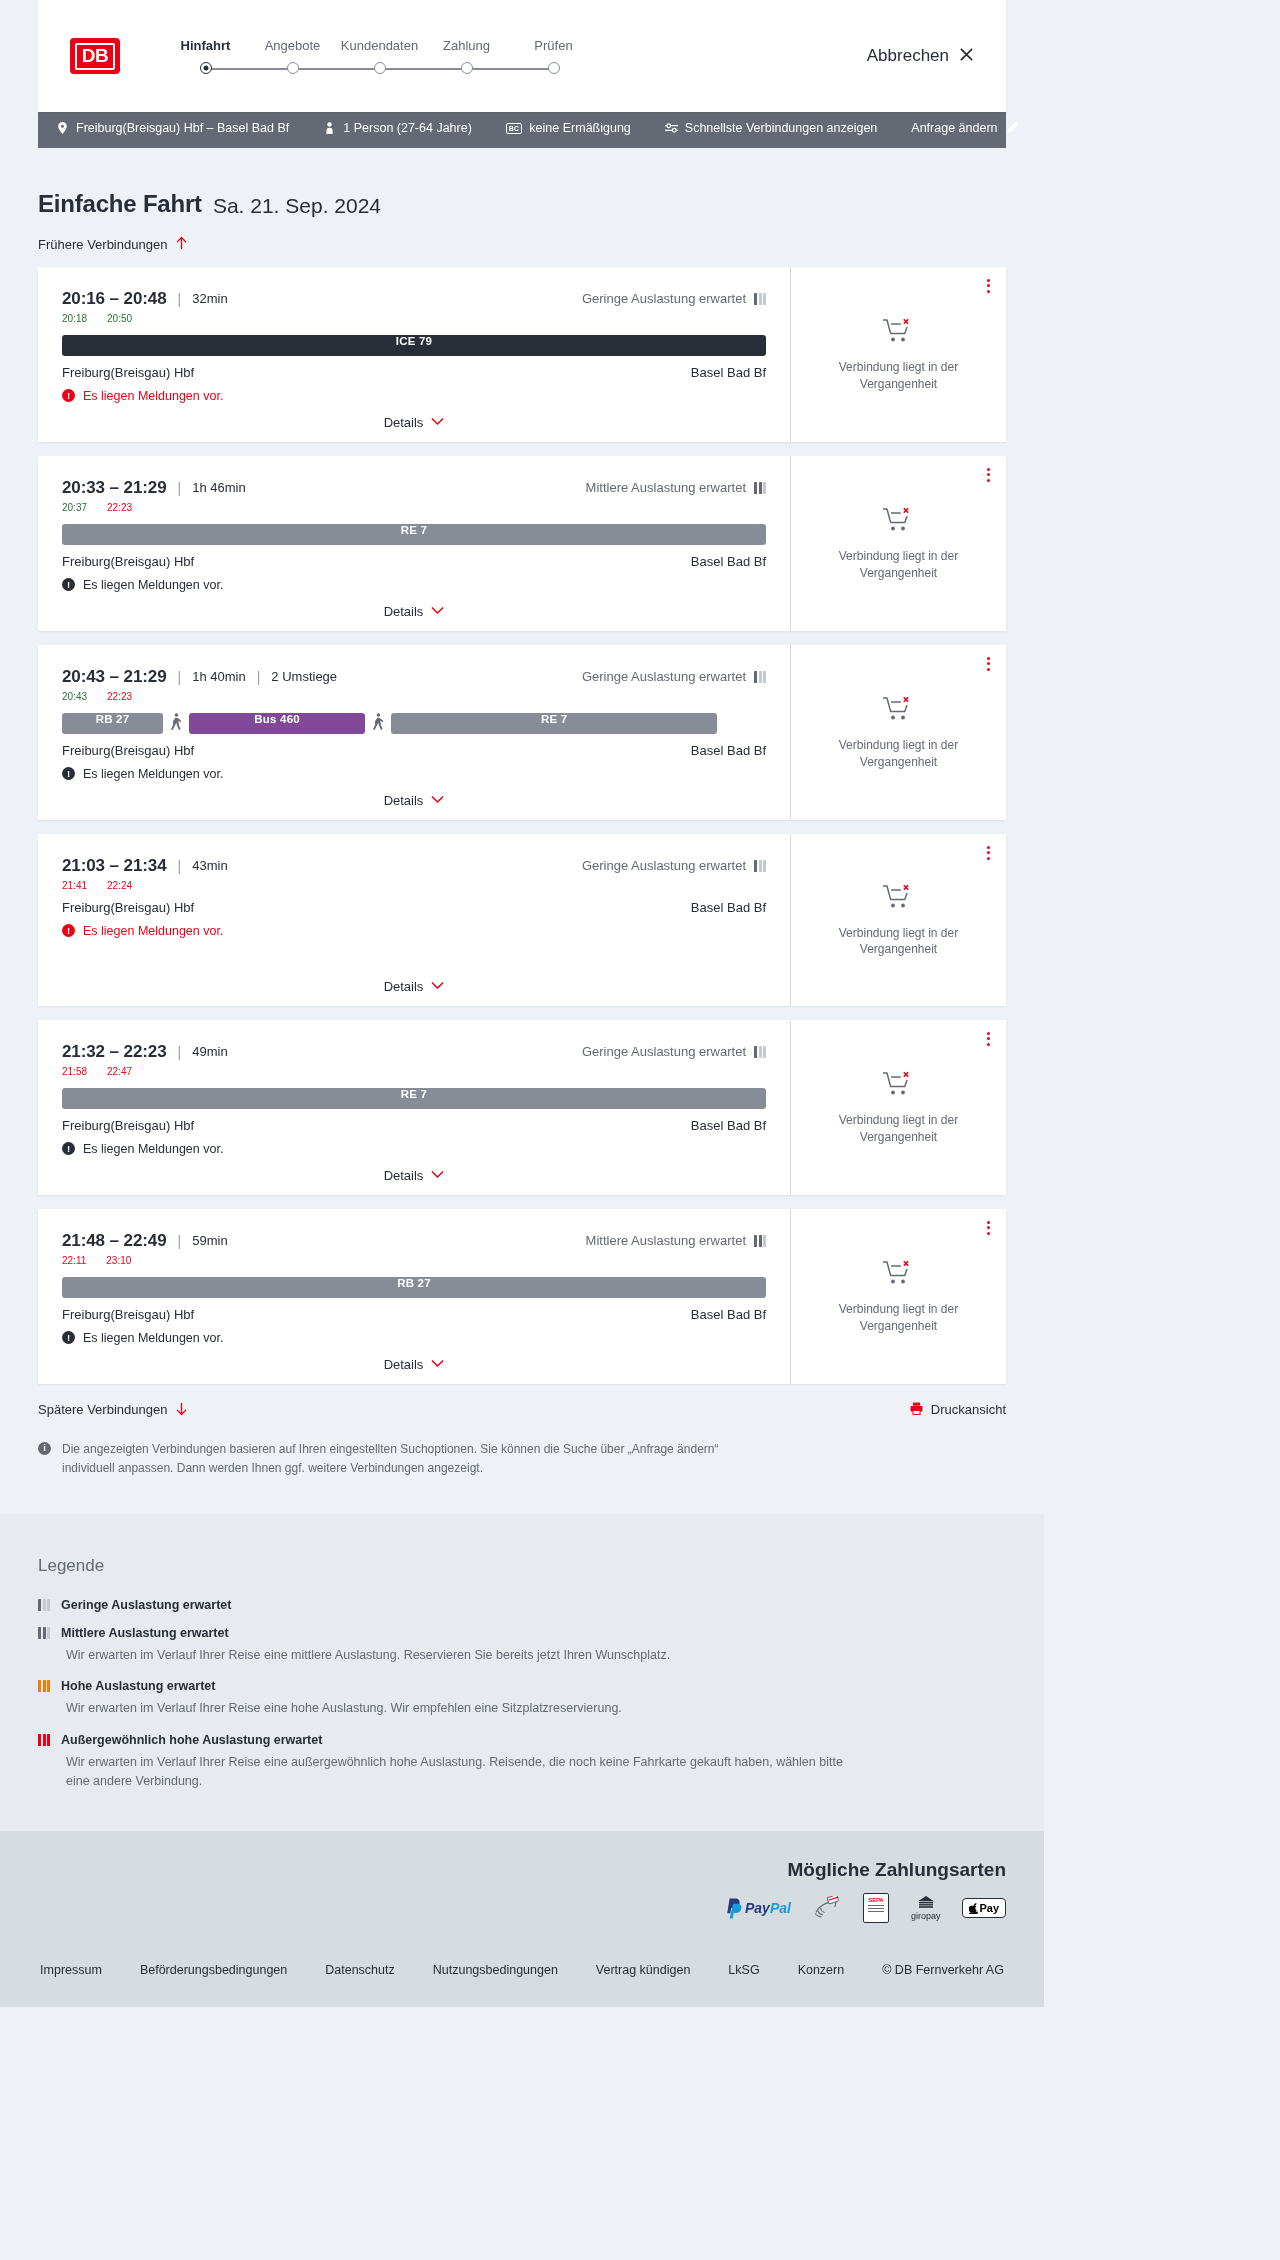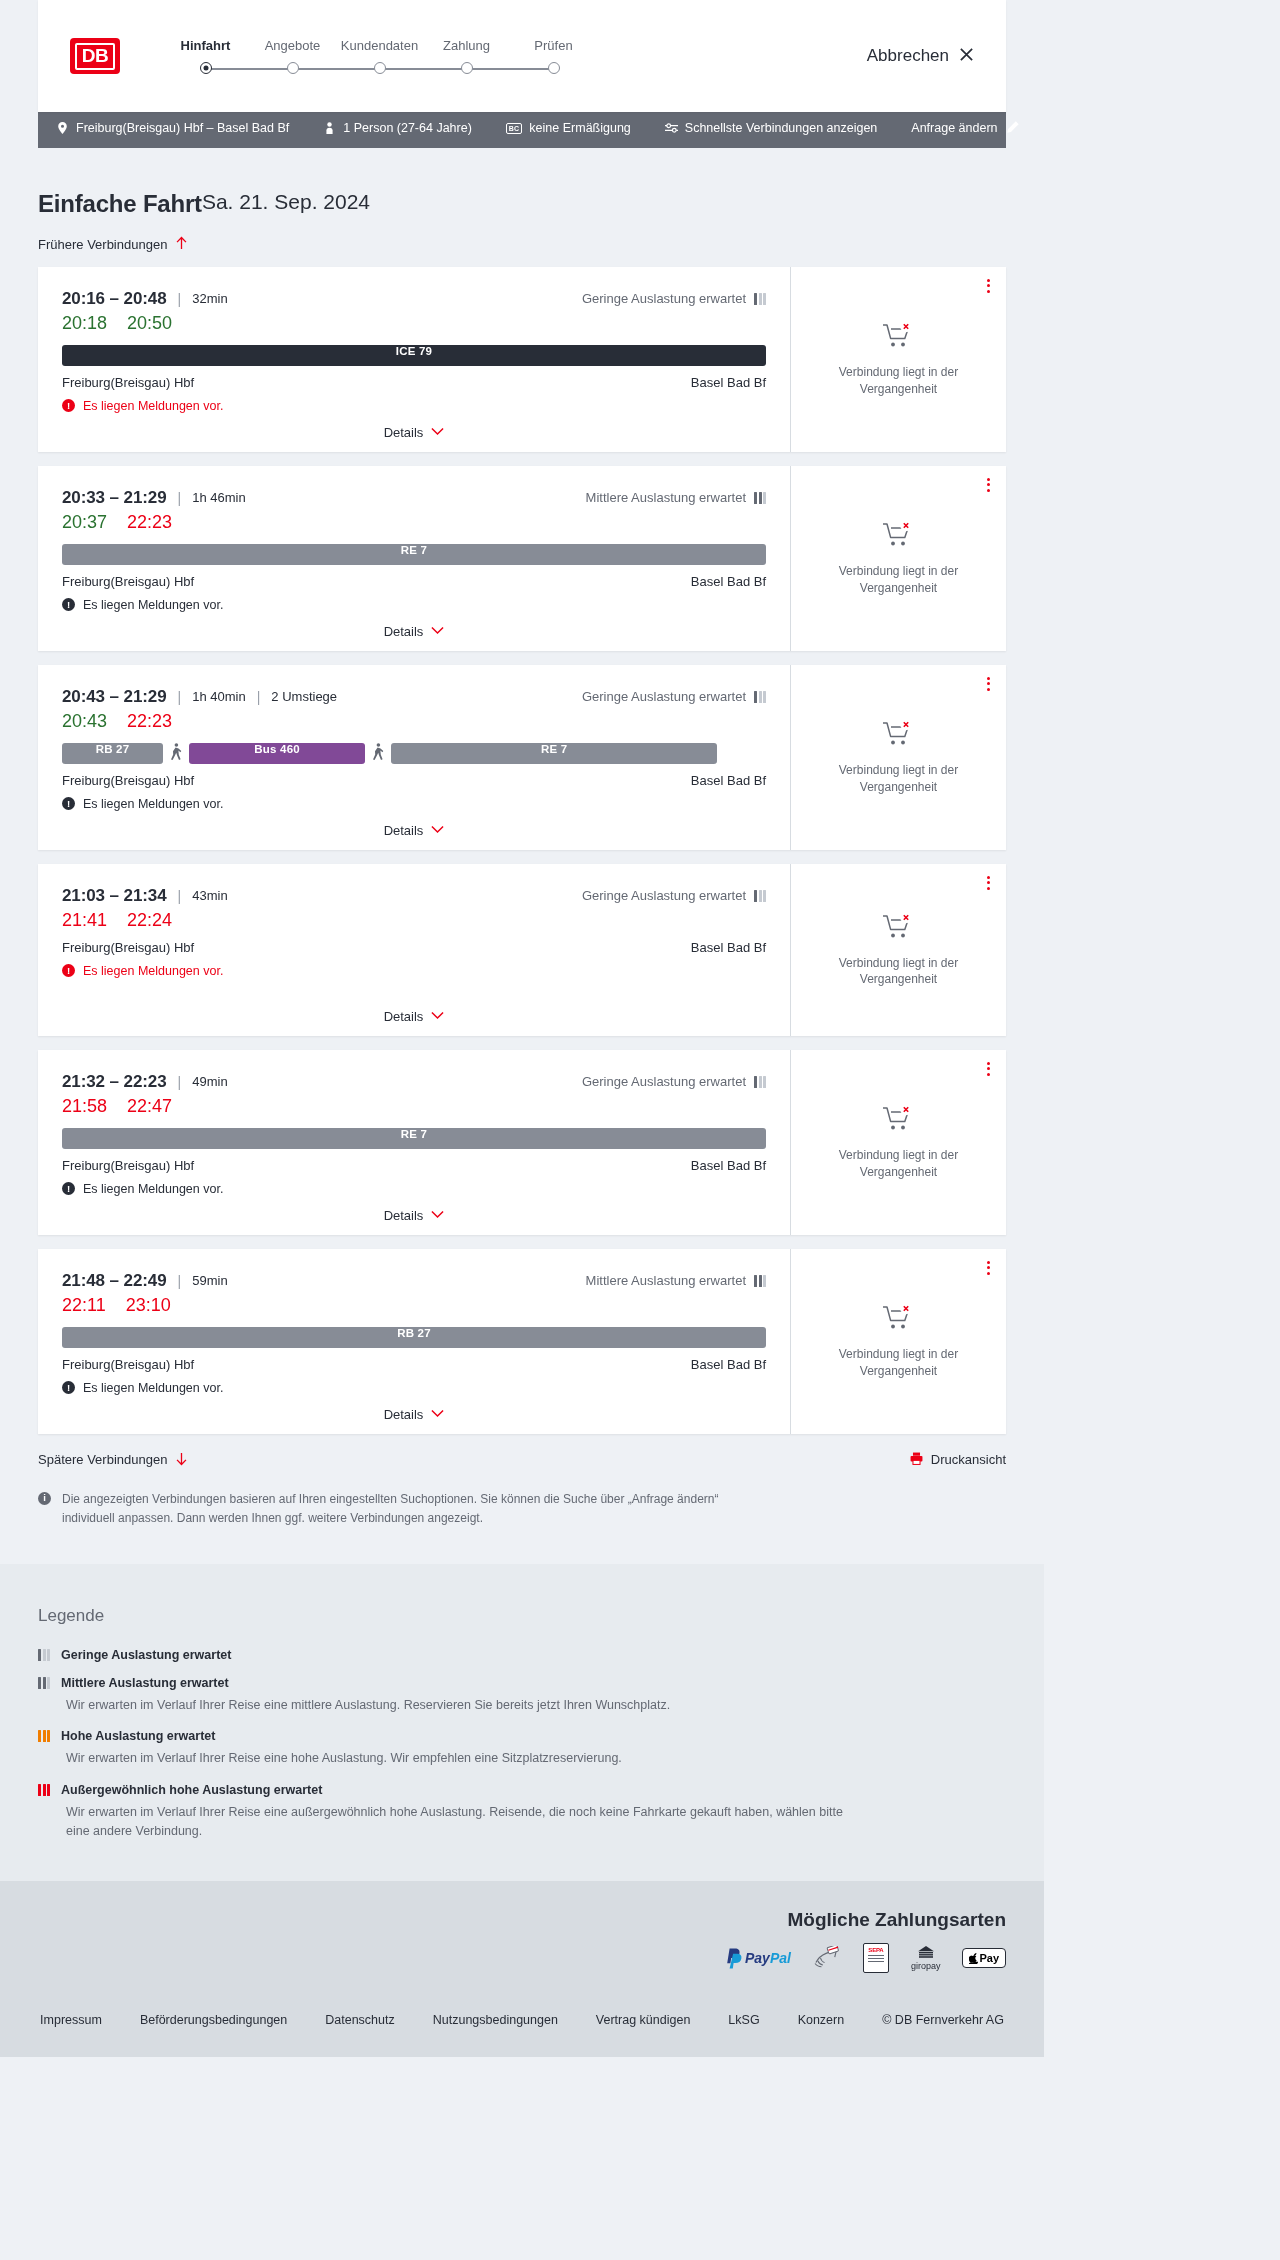--- a/index.html
+++ b/index.html
@@ -111,21 +111,21 @@
     font-size: 7px;
     font-weight: 700;
     padding: 1px 2px;
     line-height: 1;
     letter-spacing: 0.2px;
   }
 
   
   .main { padding: 0 38px; background: #eef1f5; padding-bottom: 36px; }
   .title-row {
-    display: flex; align-items: flex-start; 
+    display: flex; align-items: flex-end; gap: 11px;
     padding-top: 42px;
   }
   .title-bold { font-size: 24px; font-weight: 700; letter-spacing: -0.2px; }
   .title-date { font-size: 21px; font-weight: 400; color: #282d37; }
   .earlier {
     margin-top: 18px;
     font-size: 13px;
     color: #282d37;
     display: inline-flex; align-items: center; gap: 8px;
     cursor: pointer;
@@ -153,21 +153,21 @@
   }
   .sep { color: #9aa0aa; margin: 0 11px; font-weight: 400; font-size: 14px; }
   .duration { font-size: 13px; color: #282d37; white-space: nowrap; }
   .transfers { font-size: 13px; color: #282d37; white-space: nowrap; }
   .occ {
     margin-left: auto;
     font-size: 13px; color: #646973;
     display: flex; align-items: center; gap: 8px;
     white-space: nowrap;
   }
-  .times-real { margin-top: 4px; font-size: 18px; display: flex; gap: 20px; }
+  .times-real { margin-top: 4px; font-size: 10px; display: flex; gap: 20px; }
   .t-green { color: #2a7230; }
   .t-red { color: #ec0016; }
 
   .bars { display: flex; align-items: center; gap: 6px; margin-top: 11px; }
   .bar {
     height: 21px;
     border-radius: 3px;
     color: #fff;
     font-size: 11.5px;
     font-weight: 700;

